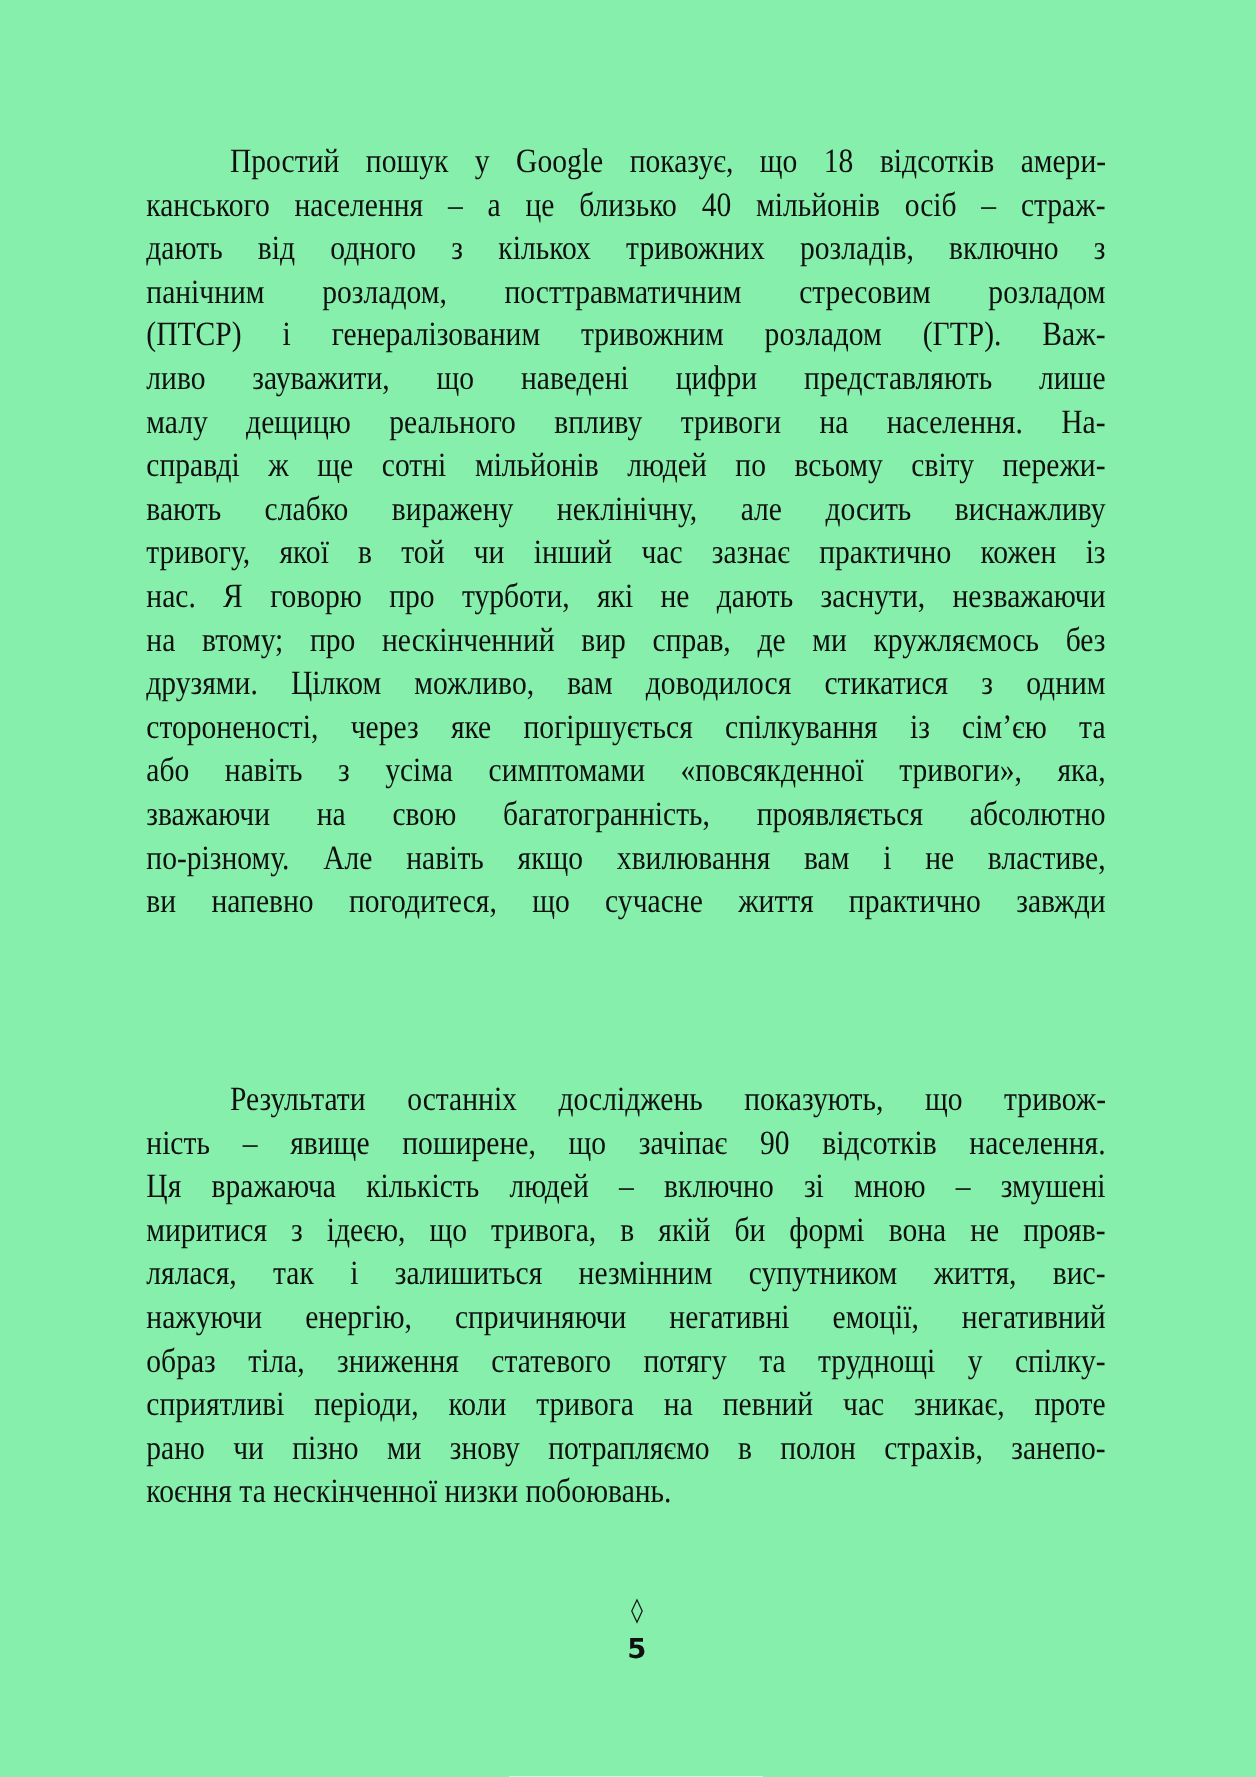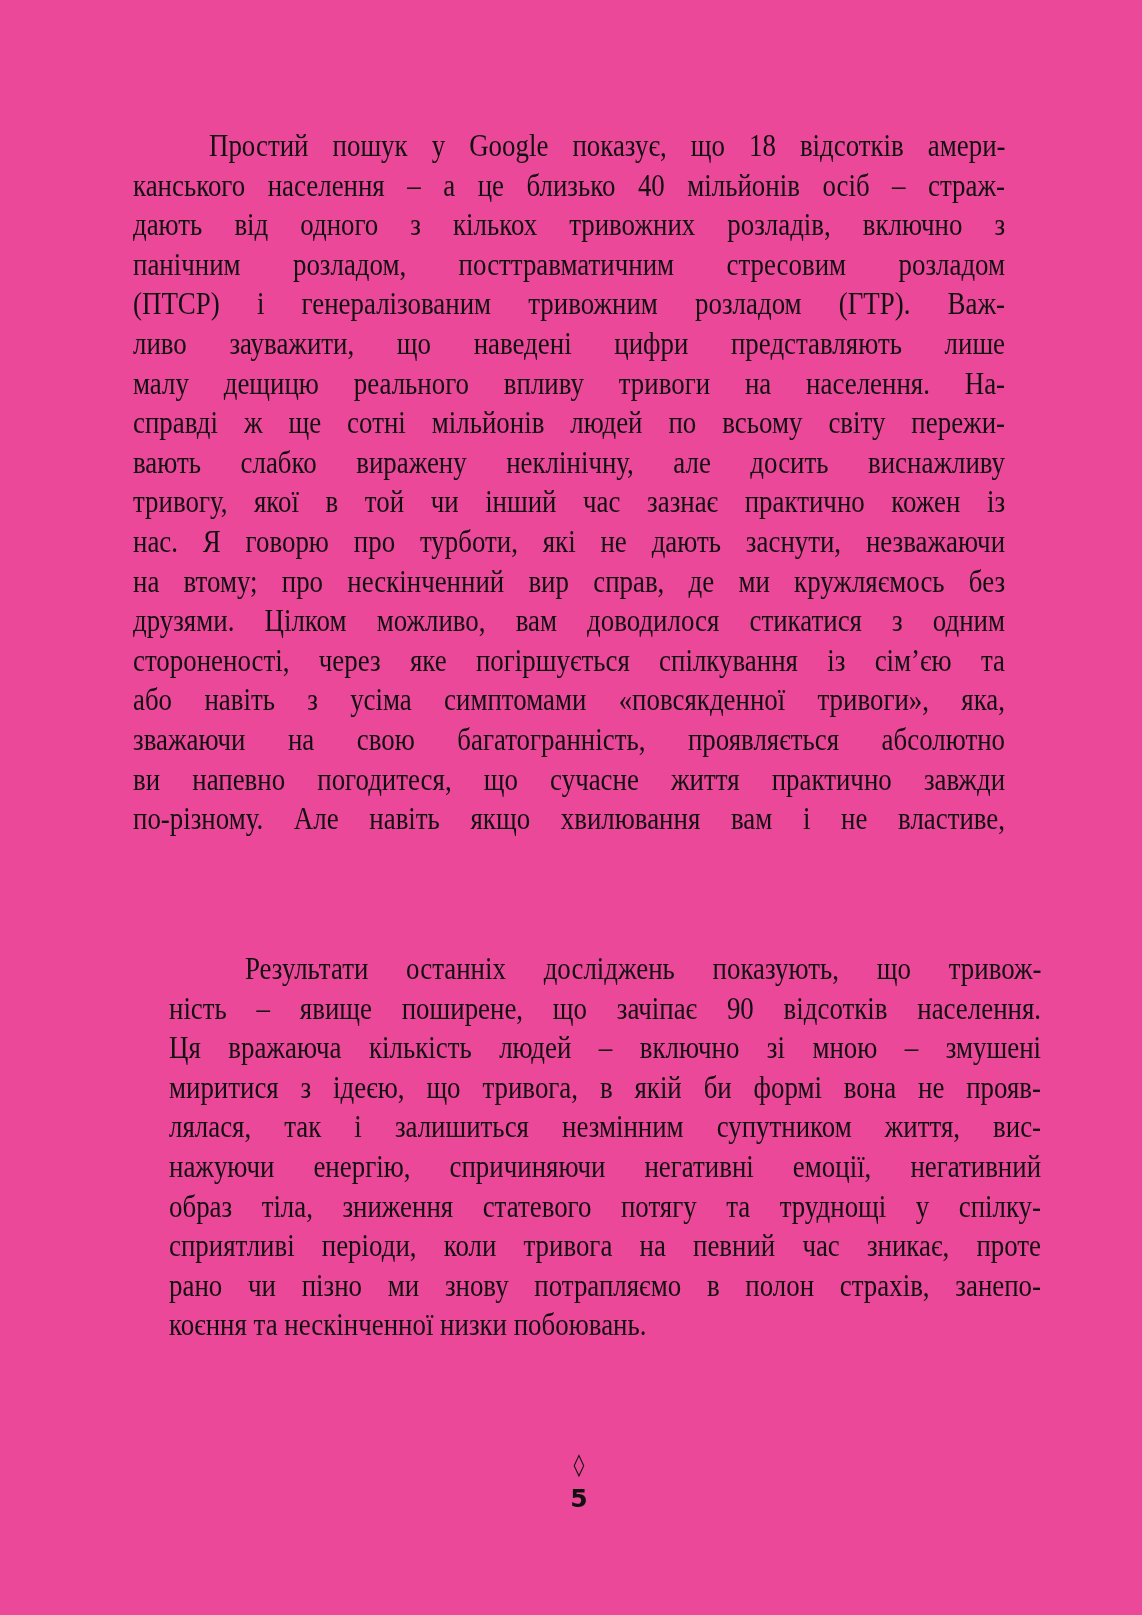--- a/index.html
+++ b/index.html
@@ -13,21 +13,21 @@
       position: relative;
       overflow: hidden;
       font-family: "Liberation Serif", "DejaVu Serif", serif;
       color: #111111;
     }
     .page {
       position: absolute;
       left: 0; top: 0;
       width: 1142px;
       height: 1615px;
-      background: #ec4899;
+      background: #86efac;
     }
     .text-block {
       position: absolute;
       left: 133px;
       width: 872px;
     }
     .para {
       position: absolute;
       left: 0;
       width: 872px;
@@ -98,24 +98,24 @@
         <div class="line justify"><span class="inner">малу дещицю реального впливу тривоги на населення. На-</span></div>
         <div class="line justify"><span class="inner">справді ж ще сотні мільйонів людей по всьому світу пережи-</span></div>
         <div class="line justify"><span class="inner">вають слабко виражену неклінічну, але досить виснажливу</span></div>
         <div class="line justify"><span class="inner">тривогу, якої в той чи інший час зазнає практично кожен із</span></div>
         <div class="line justify"><span class="inner">нас. Я говорю про турботи, які не дають заснути, незважаючи</span></div>
         <div class="line justify"><span class="inner">на втому; про нескінченний вир справ, де ми кружляємось без</span></div>
         <div class="line justify"><span class="inner">друзями. Цілком можливо, вам доводилося стикатися з одним</span></div>
         <div class="line justify"><span class="inner">стороненості, через яке погіршується спілкування із сім’єю та</span></div>
         <div class="line justify"><span class="inner">або навіть з усіма симптомами «повсякденної тривоги», яка,</span></div>
         <div class="line justify"><span class="inner">зважаючи на свою багатогранність, проявляється абсолютно</span></div>
+        <div class="line justify"><span class="inner">по-різному. Але навіть якщо хвилювання вам і не властиве,</span></div>
         <div class="line justify"><span class="inner">ви напевно погодитеся, що сучасне життя практично завжди</span></div>
-        <div class="line justify"><span class="inner">по-різному. Але навіть якщо хвилювання вам і не властиве,</span></div>
       </div>
-    <div class="para" id="para-1" style="top:949px;margin-left:36px;">
+    <div class="para" id="para-1" style="top:979px;">
         <div class="line justify indent"><span class="inner">Результати останніх досліджень показують, що тривож-</span></div>
         <div class="line justify"><span class="inner">ність – явище поширене, що зачіпає 90 відсотків населення.</span></div>
         <div class="line justify"><span class="inner">Ця вражаюча кількість людей – включно зі мною – змушені</span></div>
         <div class="line justify"><span class="inner">миритися з ідеєю, що тривога, в якій би формі вона не прояв-</span></div>
         <div class="line justify"><span class="inner">лялася, так і залишиться незмінним супутником життя, вис-</span></div>
         <div class="line justify"><span class="inner">нажуючи енергію, спричиняючи негативні емоції, негативний</span></div>
         <div class="line justify"><span class="inner">образ тіла, зниження статевого потягу та труднощі у спілку-</span></div>
         <div class="line justify"><span class="inner">сприятливі періоди, коли тривога на певний час зникає, проте</span></div>
         <div class="line justify"><span class="inner">рано чи пізно ми знову потрапляємо в полон страхів, занепо-</span></div>
         <div class="line last"><span class="inner">коєння та нескінченної низки побоювань.</span></div>

